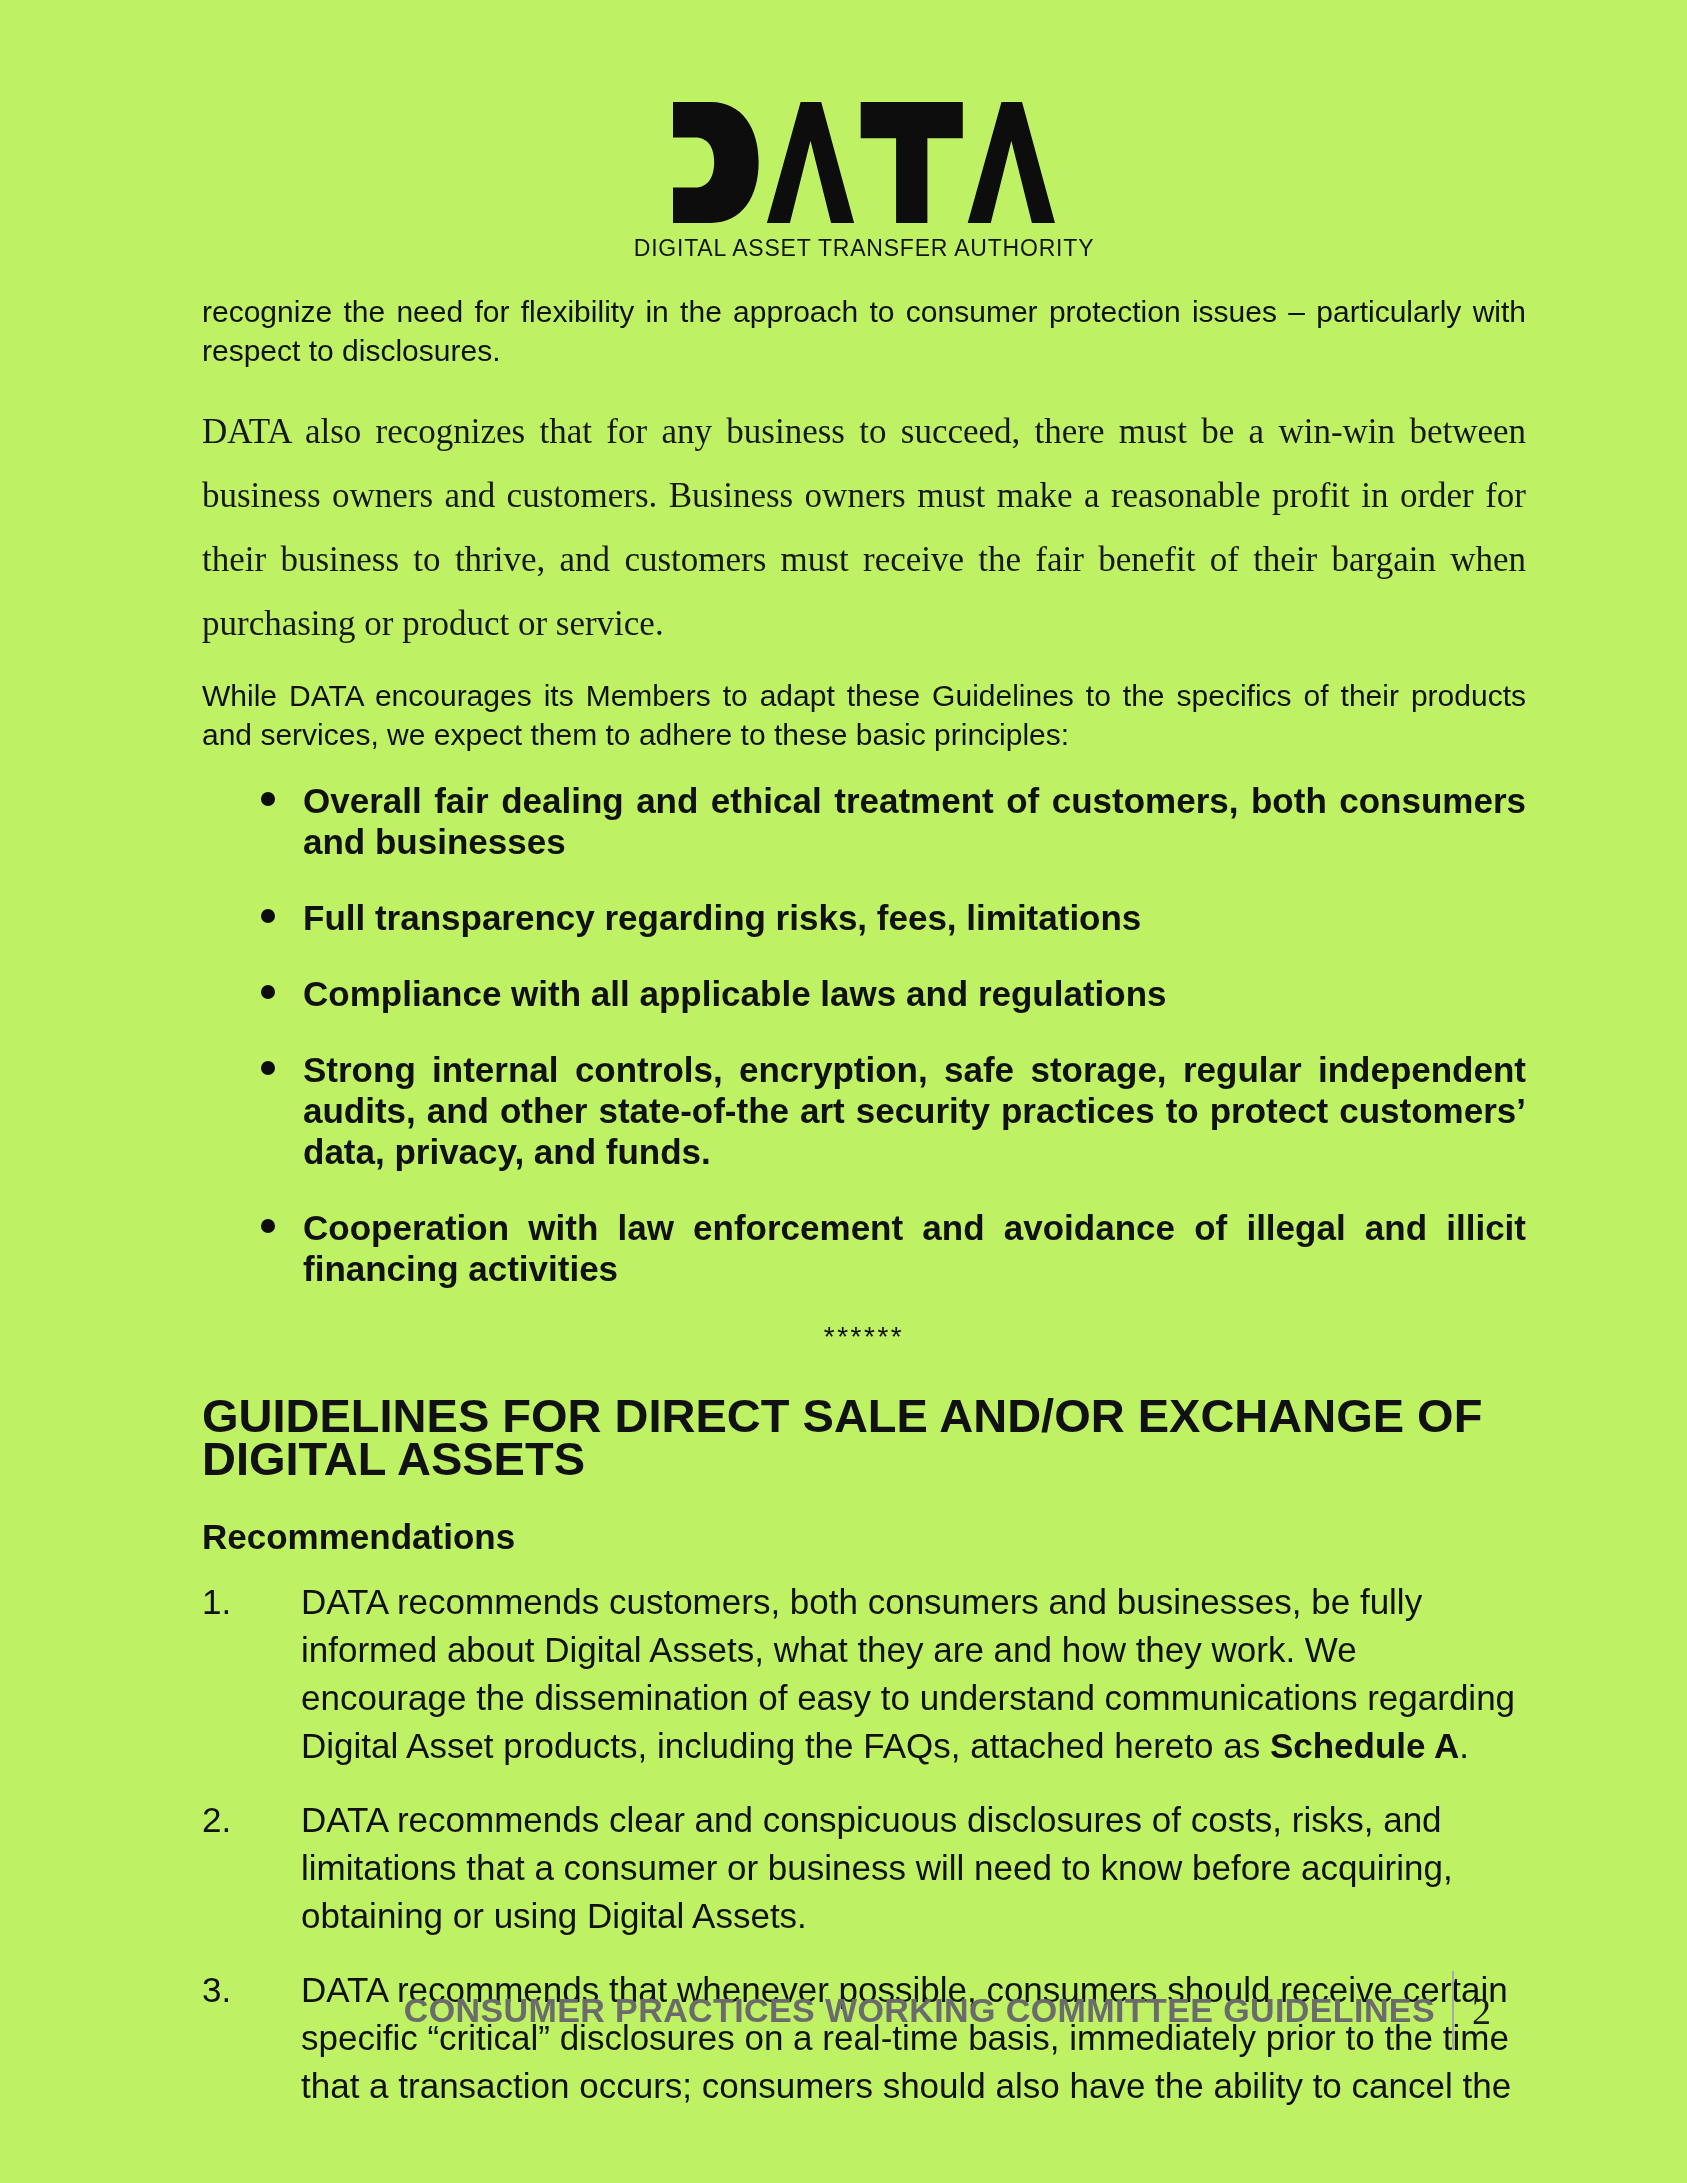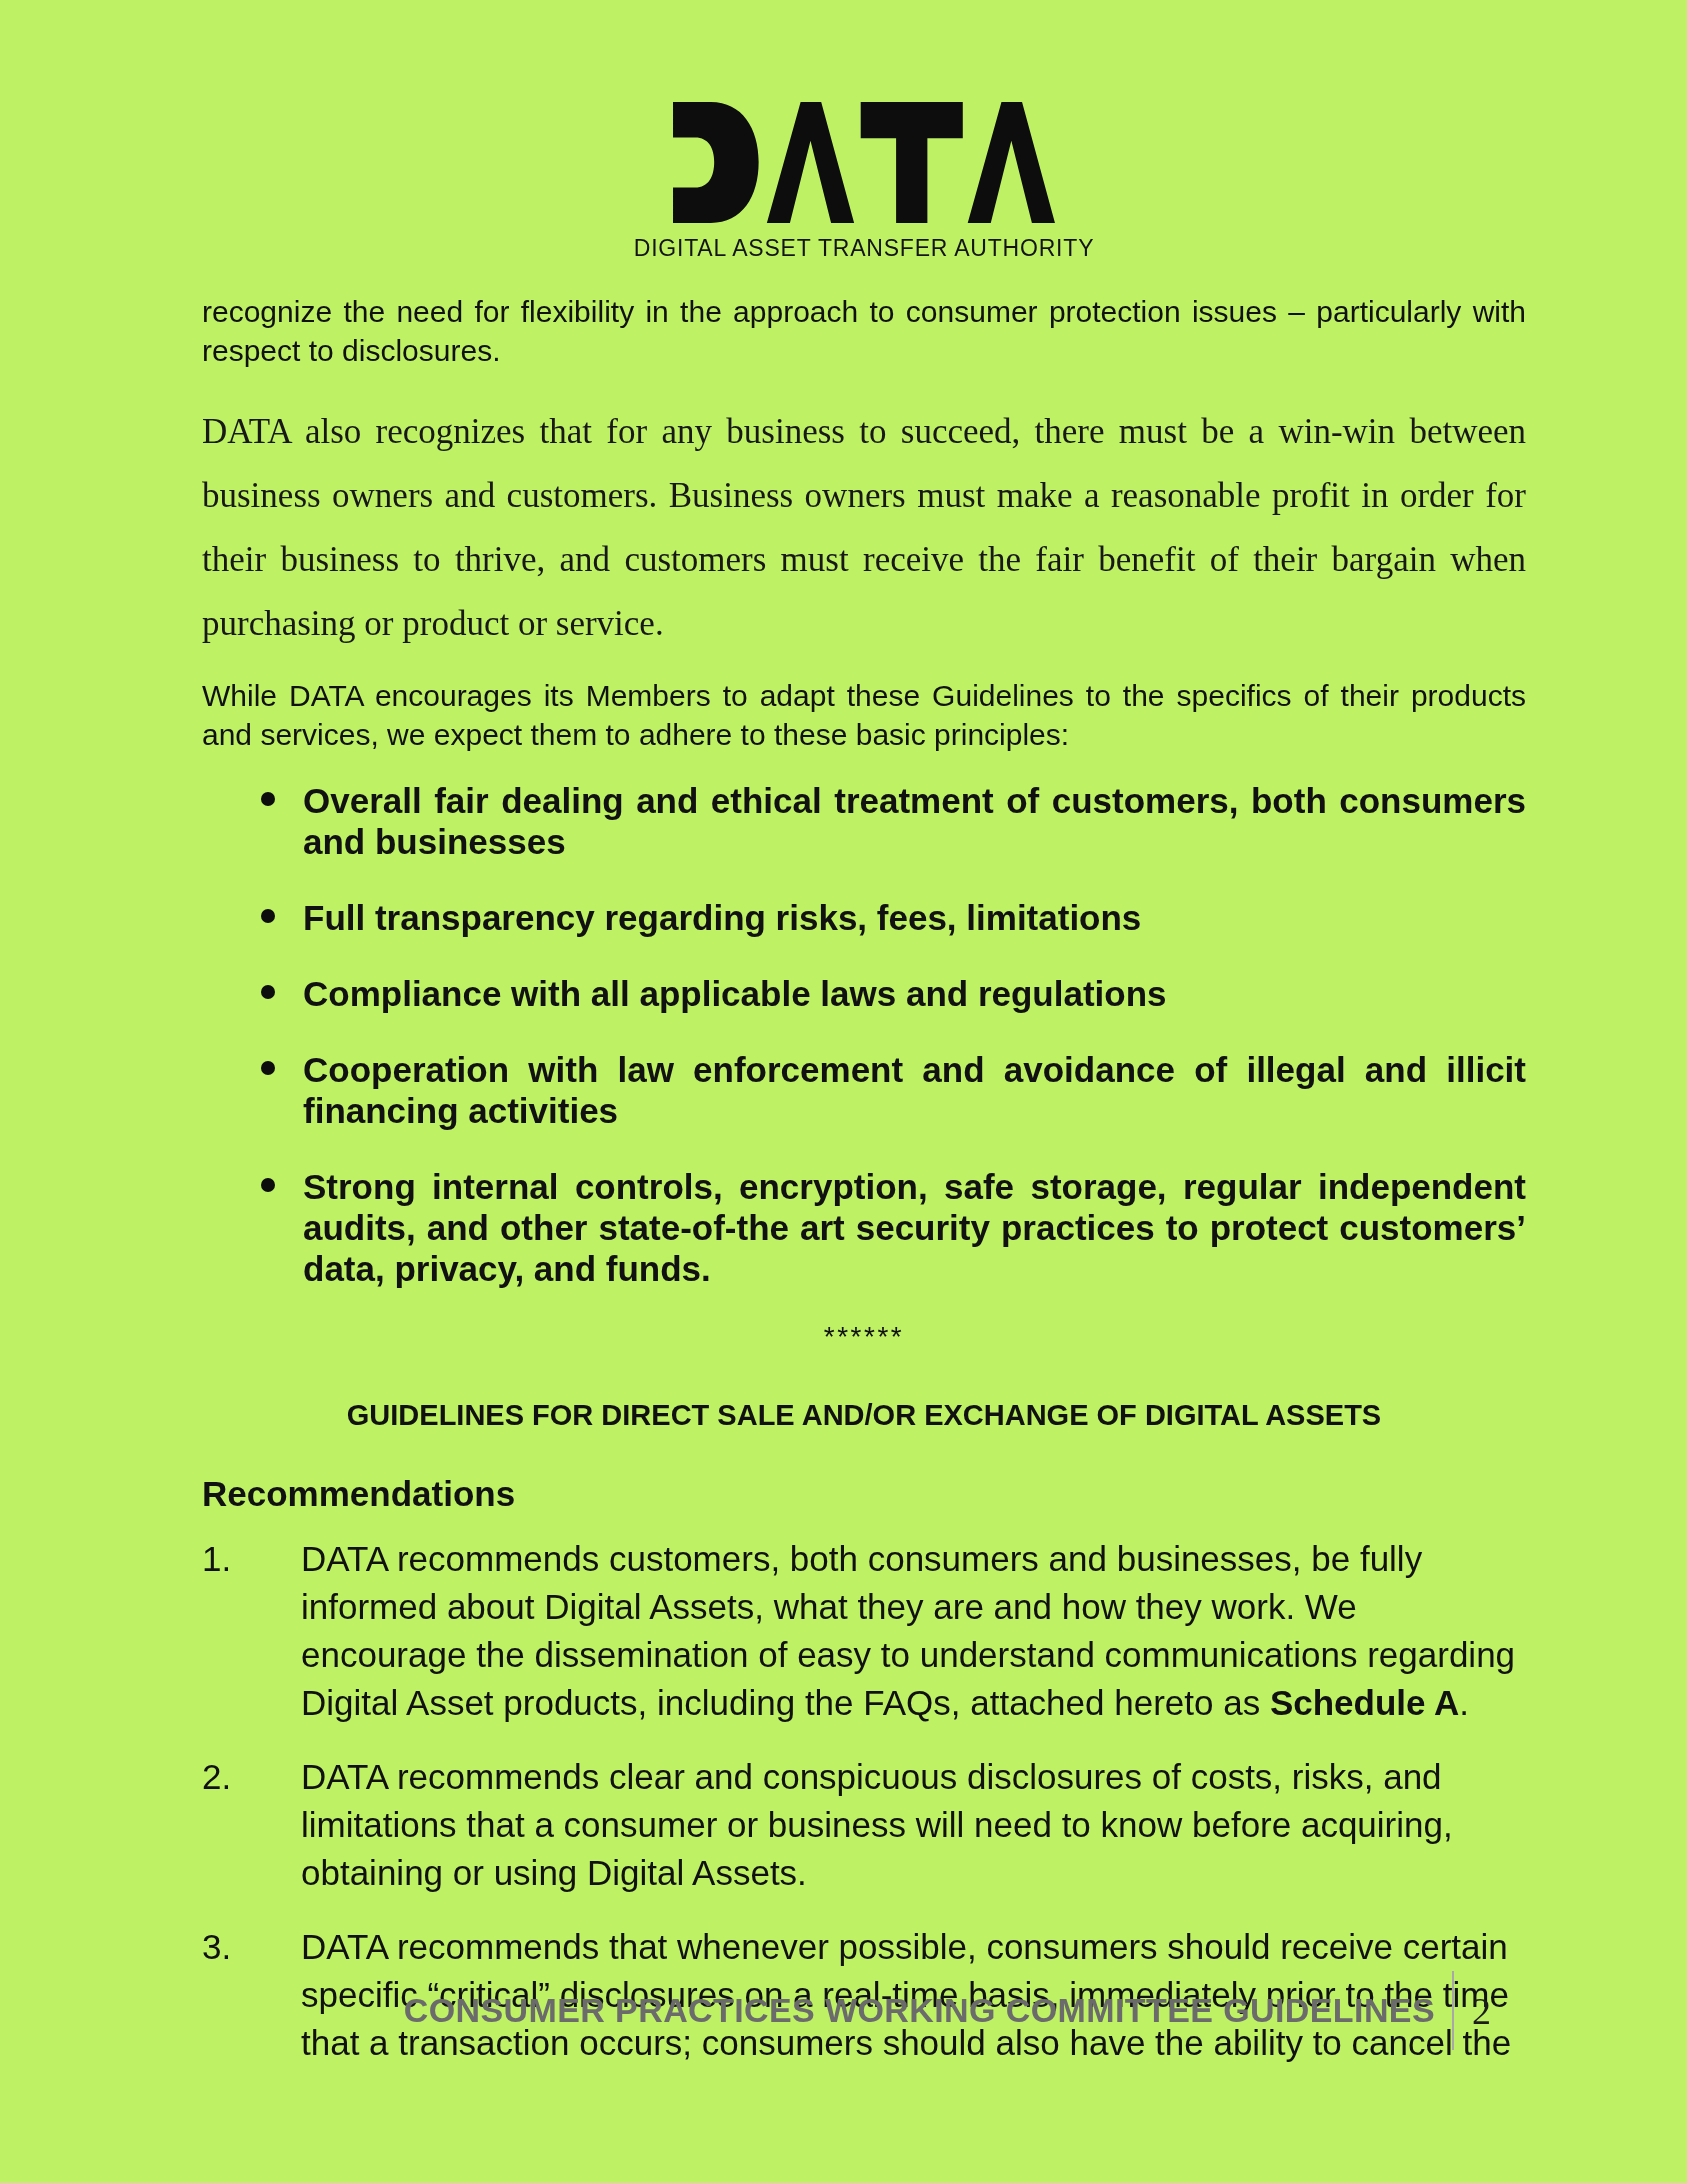--- a/index.html
+++ b/index.html
@@ -77,24 +77,23 @@
   .separator {
     margin-top: 31px;
     text-align: center;
     font-family: "Liberation Sans", sans-serif;
     font-size: 28px;
     letter-spacing: 2.5px;
     line-height: 33px;
   }
   .section-heading {
     margin: 41px 0 0 0;
-    text-align: center;
-    font-family: "Liberation Sans", sans-serif;
-    font-weight: 700;
-    font-size: 29px;
+    font-family: "Liberation Sans", sans-serif;
+    font-weight: 700;
+    font-size: 47px;
     line-height: 43px;
   }
   .subheading {
     margin: 36px 0 0 0;
     font-family: "Liberation Sans", sans-serif;
     font-weight: 700;
     font-size: 35px;
     line-height: 41px;
   }
 
@@ -172,25 +171,25 @@
       <li class="bullet-item">
         <span class="bullet-dot"></span>
         <span>Full transparency regarding risks, fees, limitations</span>
       </li>
       <li class="bullet-item">
         <span class="bullet-dot"></span>
         <span>Compliance with all applicable laws and regulations</span>
       </li>
       <li class="bullet-item">
         <span class="bullet-dot"></span>
+        <span>Strong internal controls, encryption, safe storage, regular independent audits, and other state-of-the art security practices to protect customers’ data, privacy, and funds.</span>
+      </li>
+      <li class="bullet-item">
+        <span class="bullet-dot"></span>
         <span>Cooperation with law enforcement and avoidance of illegal and illicit financing activities</span>
-      </li>
-      <li class="bullet-item">
-        <span class="bullet-dot"></span>
-        <span>Strong internal controls, encryption, safe storage, regular independent audits, and other state-of-the art security practices to protect customers’ data, privacy, and funds.</span>
       </li>
     </ul>
 
     <div class="separator">******</div>
 
     <h1 class="section-heading">GUIDELINES FOR DIRECT SALE AND/OR EXCHANGE OF DIGITAL ASSETS</h1>
 
     <h2 class="subheading">Recommendations</h2>
 
     <ol class="recs">

